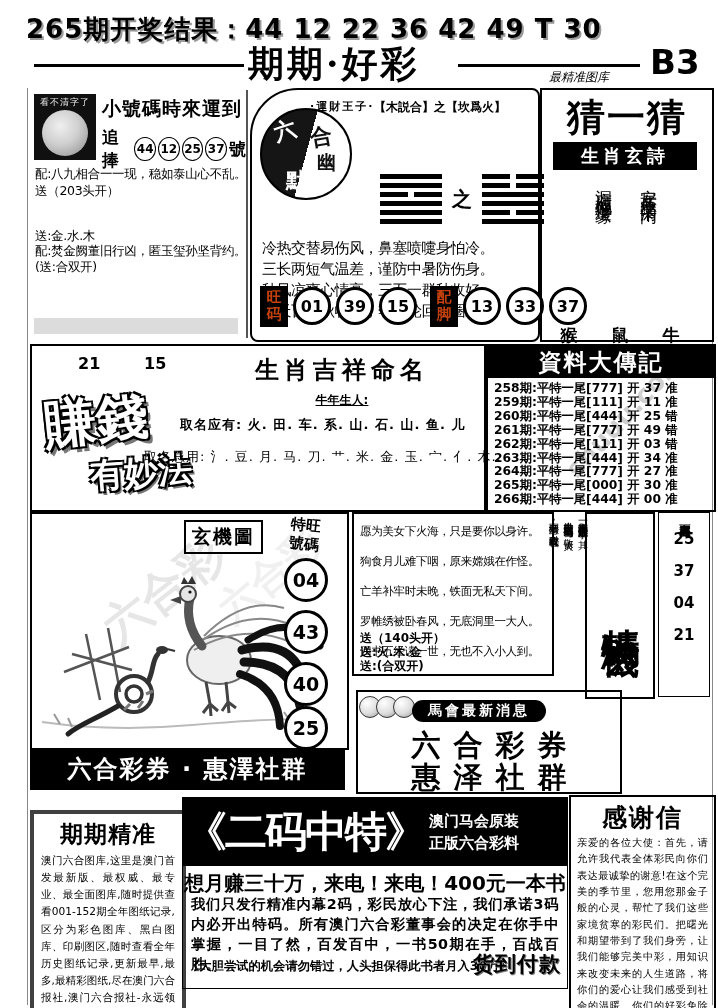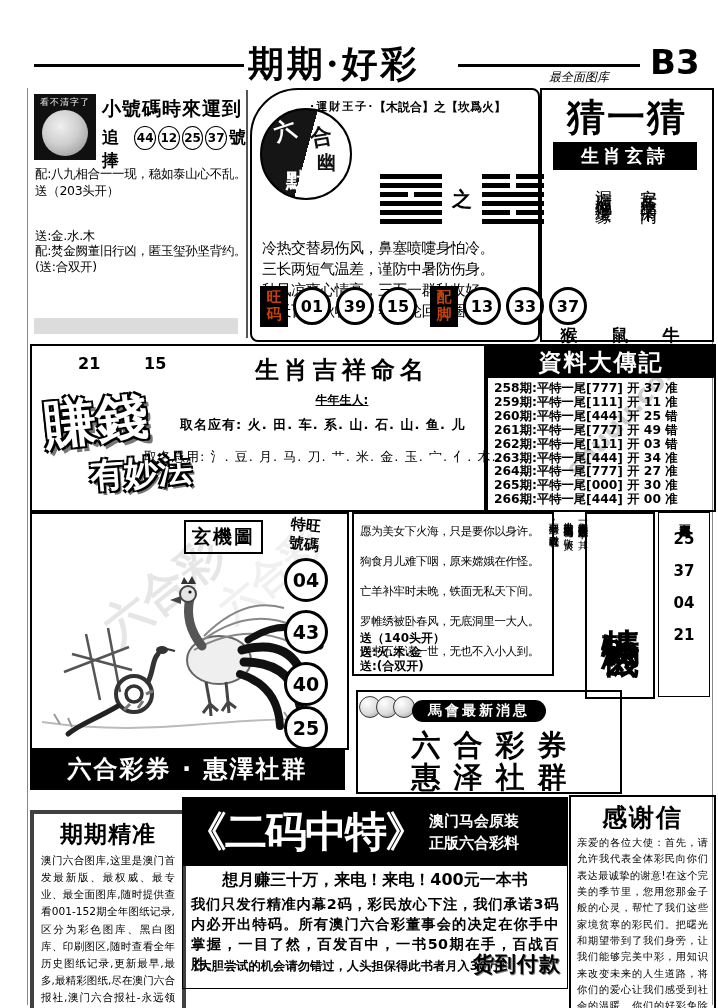--- a/index.html
+++ b/index.html
@@ -18,21 +18,21 @@
   .page-no{left:650px;top:42px;font-size:34px;font-weight:900;}
   .vrule{width:1px;background:#888;}
   
   #lucky{left:30px;top:90px;width:216px;height:248px;border-right:2px solid #555;}
   .avatar{left:4px;top:4px;width:62px;height:66px;background:#101010;}
   .avatar .cap{position:absolute;top:2px;left:0;width:100%;text-align:center;color:#eee;
                font-size:9px;letter-spacing:1px;}
   .avatar .face{position:absolute;left:8px;top:16px;width:46px;height:46px;border-radius:50%;
                 background:radial-gradient(circle at 40% 35%,#efefef 0%,#cfcfcf 45%,#8a8a8a 100%);}
   .lucky-title{left:72px;top:6px;font-size:19px;font-weight:900;white-space:nowrap;letter-spacing:1px;}
-  .chase{left:72px;top:36px;display:flex;gap:2px;font-size:17px;font-weight:900;}
+  .chase{left:72px;top:36px;display:flex;align-items:center;gap:2px;font-size:17px;font-weight:900;}
   .circ{display:inline-flex;align-items:center;justify-content:center;border:2px solid #000;
         border-radius:50%;background:#fff;font-weight:bold;}
   .circ.sm{width:22px;height:22px;font-size:12px;border-width:1.5px;}
   .circ.md{width:32px;height:32px;font-size:16px;border-width:3px;}
   .circ.lg{width:38px;height:38px;font-size:19px;border-width:3px;}
   .lucky-line{left:5px;font-size:12.5px;white-space:nowrap;letter-spacing:-0.3px;}
   .graybar{left:4px;top:228px;width:204px;height:16px;background:#dcdcdc;}
   
   #prince{left:250px;top:88px;width:286px;height:250px;border:2.5px solid #000;
           border-radius:48px 8px 8px 8px;}
@@ -114,21 +114,21 @@
   .news-line2{left:0;top:66px;width:100%;text-align:center;font-size:29px;font-weight:900;letter-spacing:13px;text-indent:13px;}
   
   #precise{left:30px;top:797px;width:148px;height:206px;border:4px solid #404040;margin-top:13px;}
   .pr-title{left:0;top:5px;width:100%;text-align:center;font-size:23px;font-weight:900;letter-spacing:1px;}
   .pr-body{left:7px;top:38px;width:134px;font-size:10.6px;line-height:1.62;text-align:justify;}
   #twocode{left:182px;top:797px;width:384px;height:190px;border:1.5px solid #000;}
   .tc-head{left:0;top:0;width:100%;height:68px;background:#000;color:#fff;display:flex;
            align-items:center;}
   .tc-title{font-size:42px;font-weight:900;letter-spacing:-2px;margin-left:2px;white-space:nowrap;}
   .tc-tags{margin-left:4px;font-size:15px;font-weight:bold;line-height:1.5;white-space:nowrap;}
-  .tc-slogan{left:0;top:72px;width:100%;text-align:center;font-size:16px;font-weight:900;white-space:nowrap;}
+  .tc-slogan{left:0;top:72px;width:100%;text-align:center;font-size:20px;font-weight:900;white-space:nowrap;}
   .tc-body{left:8px;top:96px;width:368px;font-size:14.3px;font-weight:bold;line-height:20px;
            text-align:justify;letter-spacing:0.5px;}
   .tc-note{left:4px;top:160px;font-size:12.3px;font-weight:bold;white-space:nowrap;}
   .tc-cod{right:6px;top:152px;font-size:21px;font-weight:900;letter-spacing:1px;
           text-shadow:1px 1px 0 #777;}
   #thanks{left:569px;top:795px;width:143px;height:213px;border:2.5px solid #000;}
   .th-title{left:0;top:4px;width:100%;text-align:center;font-size:25px;font-weight:900;letter-spacing:2px;}
   .th-body{left:6px;top:38px;width:131px;font-size:10.2px;line-height:1.6;text-align:justify;}
   
   .wm{color:rgba(60,60,60,0.13);font-weight:bold;pointer-events:none;white-space:nowrap;}
@@ -138,24 +138,25 @@
 </style>
 </head>
 <body>
 
 <div id="page">
 
   <div class="abs wm wm1">六合彩</div>
   <div class="abs wm wm2">shuuu.com</div>
   <div class="abs wm wm3">六合彩</div>
 
+  <div class="abs result-line">265期开奖结果：44 12 22 36 42 49 T 30</div>
   <div class="abs mast-line l"></div>
   <div class="abs mast-title">期期·好彩</div>
   <div class="abs mast-line r"></div>
-  <div class="abs mast-slogan">最全面图库</div>
+  <div class="abs mast-slogan">最精准图库</div>
   <div class="abs page-no">B3</div>
 
   <div class="abs vrule" style="left:27px;top:88px;height:917px;"></div>
   <div class="abs vrule" style="left:712px;top:88px;height:917px;"></div>
 
   <div class="abs" id="lucky">
     <div class="abs avatar">
       <div class="cap">看不清字了</div>
       <div class="face"></div>
     </div>

